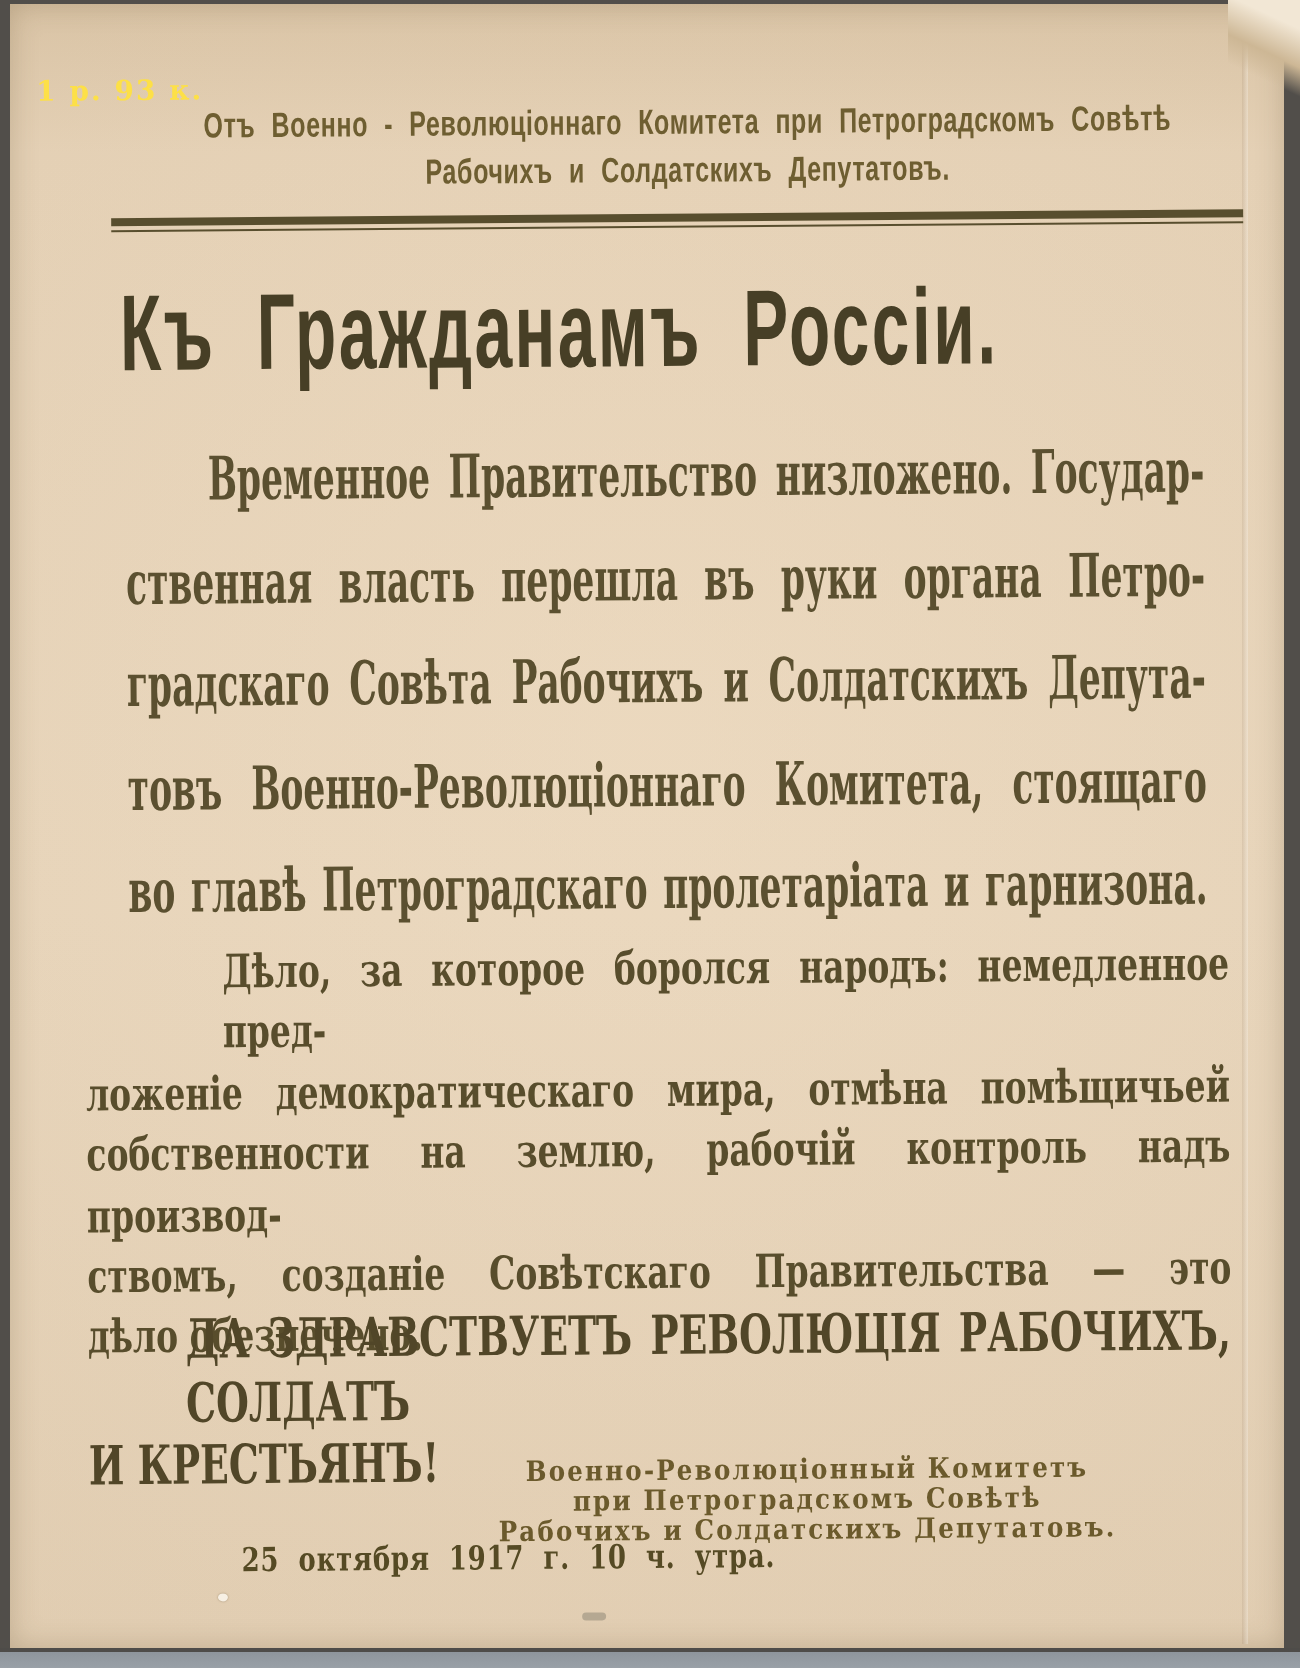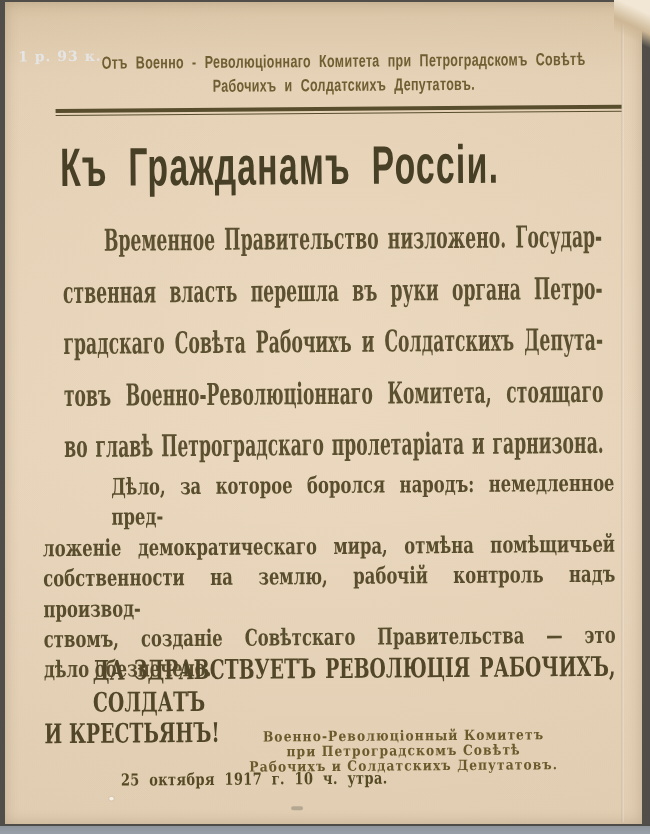--- a/index.html
+++ b/index.html
@@ -22,22 +22,22 @@
   .fold{
     position:absolute;right:0;top:0;width:36px;height:64px;
     background:linear-gradient(205deg,#f2e7d5 18%,#cdb795 42%,rgba(205,183,149,0) 60%);
   }
   .bottom-band{
     position:absolute;left:0;bottom:0;width:650px;height:10px;
     background:linear-gradient(180deg,#4e4c49 0,#4e4c49 2px,#8e959c 2px,#99a0a7 10px);
   }
   .content{position:absolute;left:0;top:0;width:650px;height:834px;transform:rotate(-0.45deg);}
   .price{
-    position:absolute;left:21px;top:46px;
-    font:700 14px/16px "DejaVu Serif",serif;letter-spacing:1px;color:#e5e5e5;
+    position:absolute;left:21px;top:36px;
+    font:700 14px/16px "DejaVu Serif",serif;letter-spacing:1px;color:#fde047;
   }
   .header{
     position:absolute;left:74px;top:50px;width:760px;text-align:center;
     transform:scaleX(0.717);transform-origin:left top;
     font:700 17.5px/23.5px "Liberation Sans",sans-serif;
     letter-spacing:0.4px;word-spacing:6px;color:#6e5e31;
   }
   .rule{position:absolute;left:58px;top:107px;width:566px;}
   .rule .thick{height:4px;background:#584e2e;}
   .rule .thin{height:1px;background:#584e2e;margin-top:2px;}

